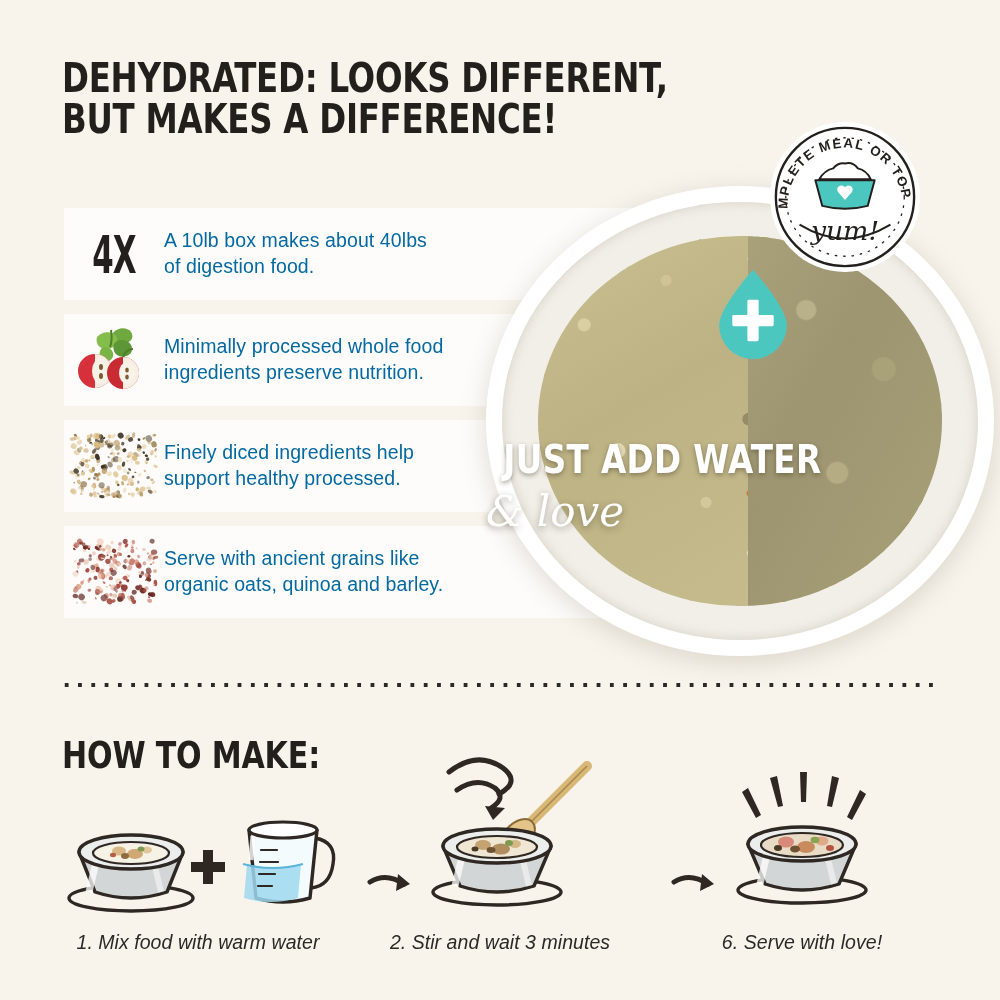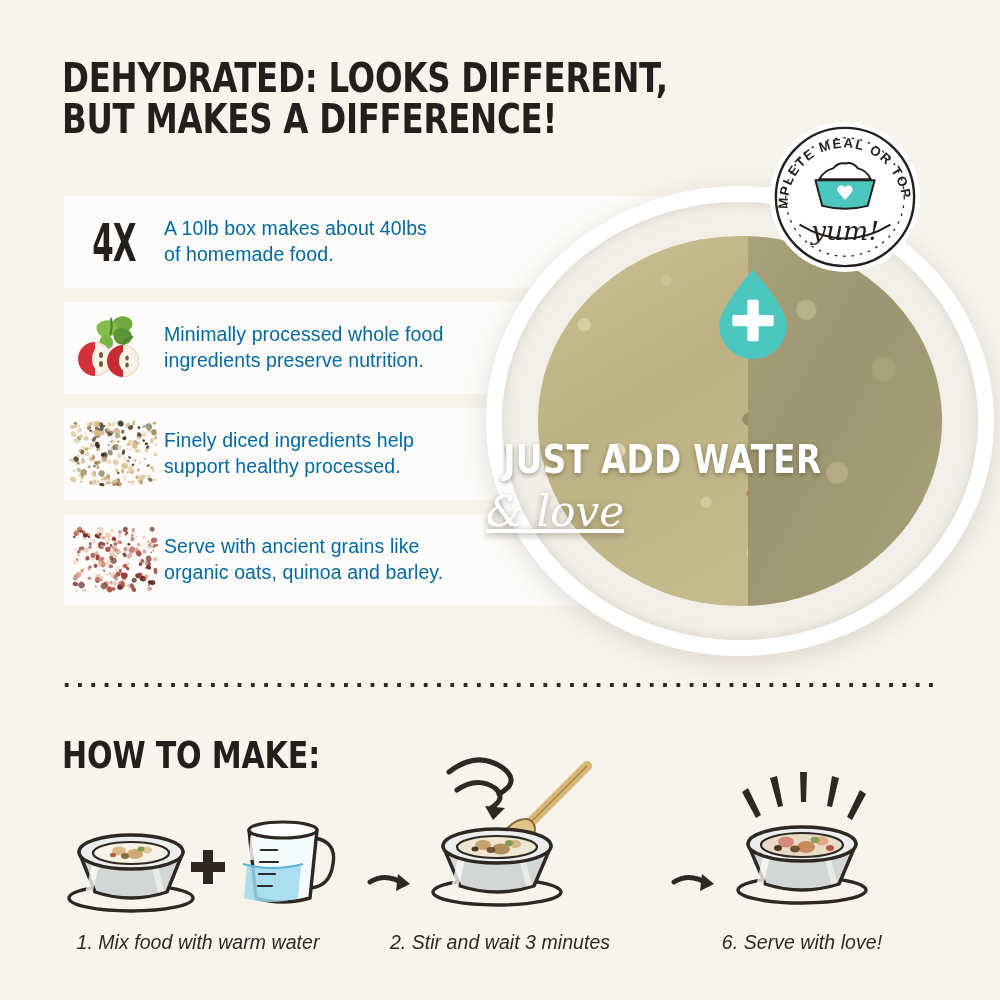--- a/index.html
+++ b/index.html
@@ -16,21 +16,21 @@
   .headline{
     position:absolute;left:62px;top:58px;width:600px;
     font-family:"Liberation Sans Narrow","DejaVu Sans Condensed","Liberation Sans",sans-serif;
     font-weight:bold;font-size:41px;line-height:0.99;
     letter-spacing:-0.3px;color:#231f1c;
     transform:scaleX(0.88);transform-origin:left top;
   }
   .headline div{white-space:nowrap;}
 
   
-  .bands{position:absolute;left:48px;top:196px;width:740px;padding-left:16px;}
+  .bands{position:absolute;left:48px;top:208px;width:740px;padding-left:16px;}
   .band{
     position:relative;height:92px;background:#fdfcfa;margin-bottom:14px;
     display:flex;align-items:center;
   }
   .band .icon-cell{
     width:100px;flex:0 0 100px;height:92px;
     display:flex;align-items:center;justify-content:center;
   }
   .band .txt{
     font-size:19.5px;line-height:1.33;color:#0369a1;
@@ -96,21 +96,20 @@
     font-weight:bold;font-size:39px;color:#ffffff;letter-spacing:0.4px;
     transform:scaleX(0.93);text-shadow:0 2px 6px rgba(60,50,30,.45);
     line-height:1;
   }
   .cap-script{
     margin-top:12px;
     font-family:"DejaVu Serif","Liberation Serif",serif;
     font-style:italic;font-size:42px;color:#ffffff;
     text-shadow:0 2px 7px rgba(60,50,30,.45);
     line-height:1;
-    text-decoration:underline;
   }
 
   
   .seal{position:absolute;left:766px;top:118px;width:158px;height:158px;}
   .seal svg{display:block;width:100%;height:100%;}
 
   
   .divider{
     position:absolute;left:60px;top:681px;width:880px;height:8px;
     background-image:radial-gradient(circle, #2b2926 0 2.1px, transparent 2.4px);
@@ -152,21 +151,21 @@
   </div>
 
   <div class="bands">
 
     <div class="band">
       <div class="icon-cell">
         <span class="big4x">4X</span>
       </div>
       <div class="txt">
         <div>A 10lb box makes about 40lbs</div>
-        <div>of homemade food.</div>
+        <div>of digestion food.</div>
       </div>
     </div>
 
     <div class="band">
       <div class="icon-cell">
         <svg width="78" height="66" viewBox="0 0 78 66" aria-hidden="true">
           <g>
             <path d="M38 6c5-6 14-6 18-1 3 4 1 9-4 11-5 2-11 1-15-3z" fill="#6ea83f"></path>
             <path d="M22 10c6-7 17-6 20 1 2 6-4 11-11 11-6 0-11-5-9-12z" fill="#84bd4c"></path>
             <path d="M42 14c7-3 15 1 15 8 0 6-7 9-13 7-6-2-8-12-2-15z" fill="#5c9636"></path>

